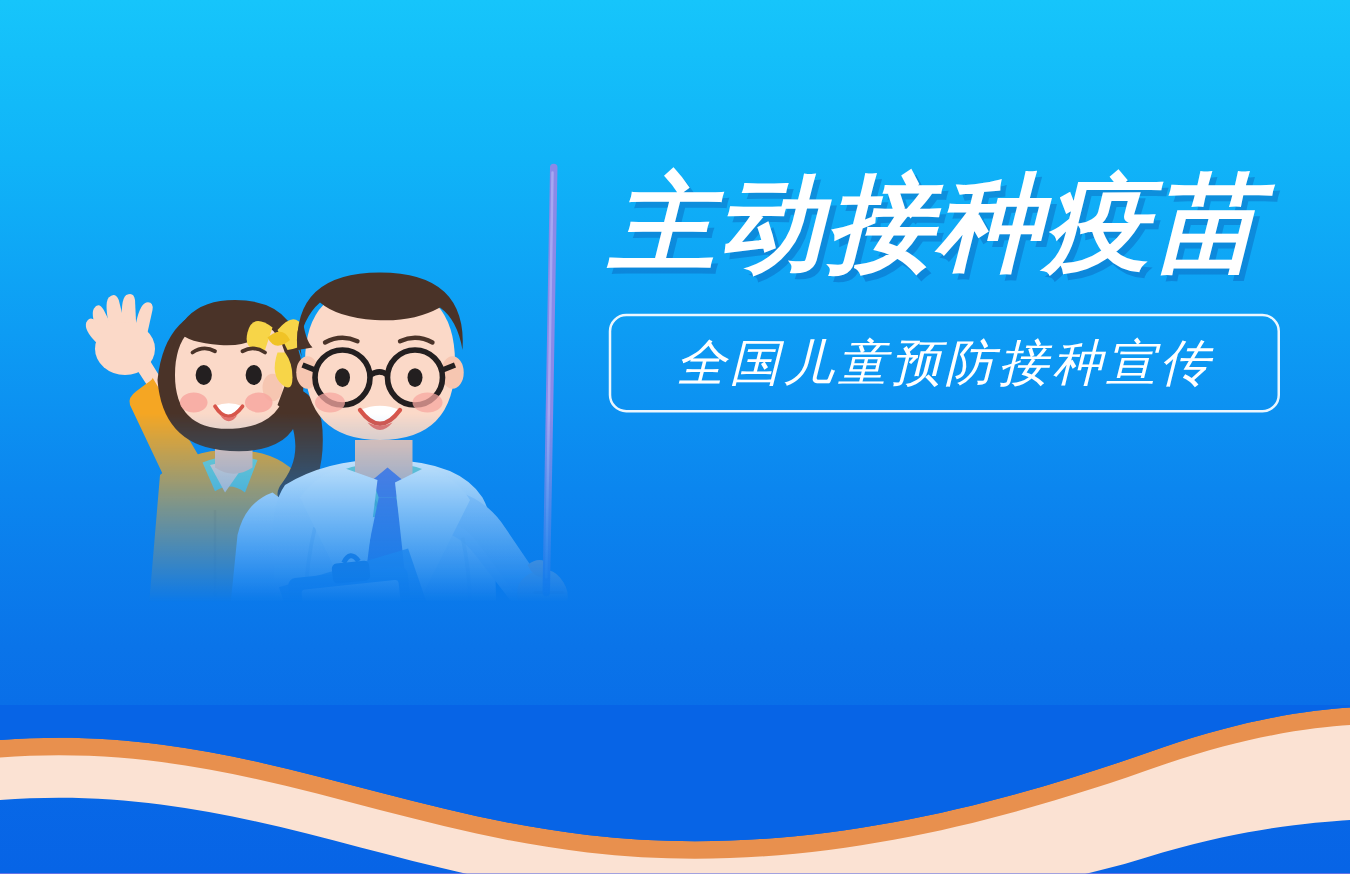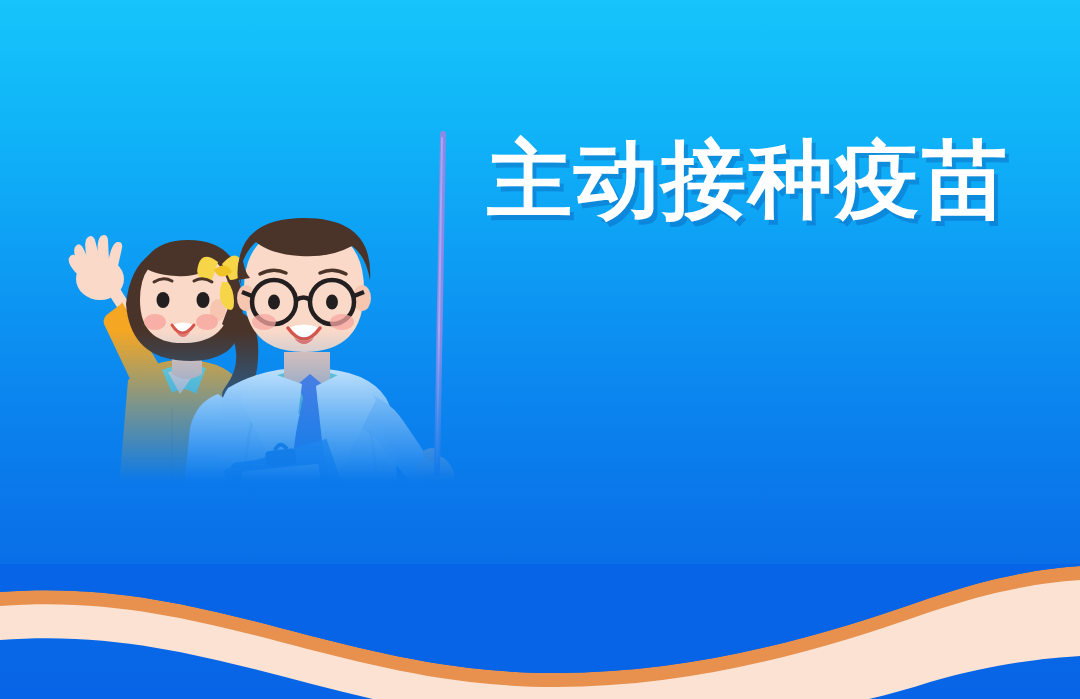--- a/index.html
+++ b/index.html
@@ -9,20 +9,21 @@
     background: #ffffff;
     font-family: "Liberation Sans", "DejaVu Sans", sans-serif;
     overflow: hidden;
   }
   #banner {
     position: relative;
     width: 1080px;
     height: 699px;
     overflow: hidden;
     background: #6d28d9;
+    font-style: italic;
   }
   
   #bg-gradient {
     position: absolute;
     inset: 0;
     background: linear-gradient(180deg,
         #16c5fb 0%,
         #10b4f8 18%,
         #0d9cf4 38%,
         #0b86ef 56%,
@@ -252,20 +253,23 @@
           </g>
 
           <path d="M234 442 q8 -18 30 -16 q24 2 28 20 q4 20 -20 24 q-30 4 -38 -10 q-4 -10 0 -18 Z" fill="#c9d2e8" opacity="0.75"></path>
         </g>
       </g>
     </svg>
   </div>
 
   <div id="text-block">
     <div class="headline-line">主动接种疫苗</div>
+    <div id="subtitle-box">
+      <span id="subtitle-text">全国儿童预防接种宣传</span>
+    </div>
   </div>
 
   <div id="wave-layer">
     <svg viewBox="0 0 1080 135" preserveAspectRatio="none" xmlns="http://www.w3.org/2000/svg">
 
       <path d="M0 40 C 180 26, 300 96, 470 116 C 640 136, 800 92, 930 46 C 1000 22, 1050 16, 1080 14 L1080 92 C 1050 94, 1000 98, 930 118 C 800 160, 640 172, 470 152 C 300 132, 180 62, 0 76 Z" fill="#fbe2d3"></path>
 
       <path d="M0 28 C 180 14, 300 84, 470 104 C 640 124, 800 80, 930 34 C 1000 10, 1050 4, 1080 2 L1080 16 C 1050 18, 1000 24, 930 48 C 800 94, 640 138, 470 118 C 300 98, 180 28, 0 42 Z" fill="#e8904e"></path>
 
       <path d="M0 0 L1080 0 L1080 2 C 1050 4, 1000 10, 930 34 C 800 80, 640 124, 470 104 C 300 84, 180 14, 0 28 Z" fill="#0764e6"></path>

